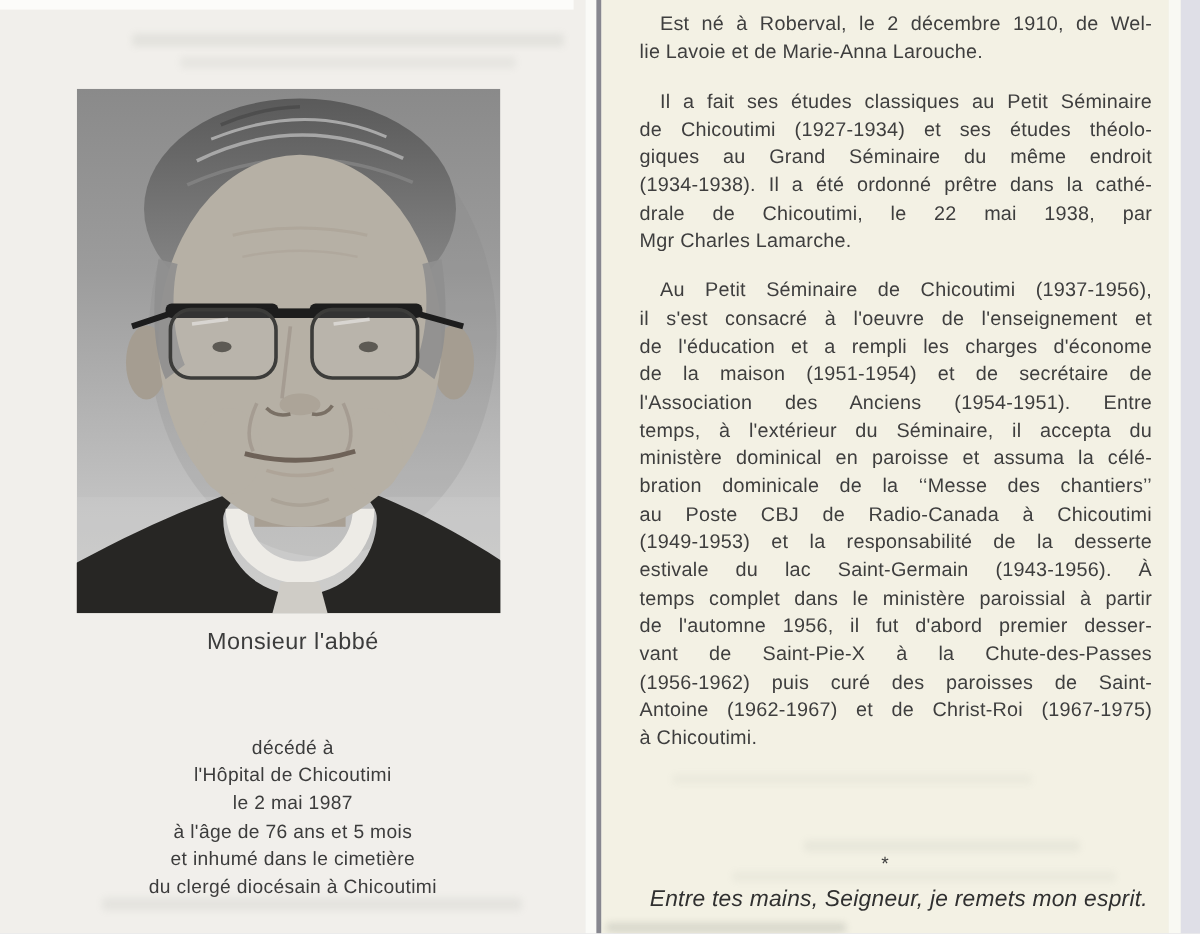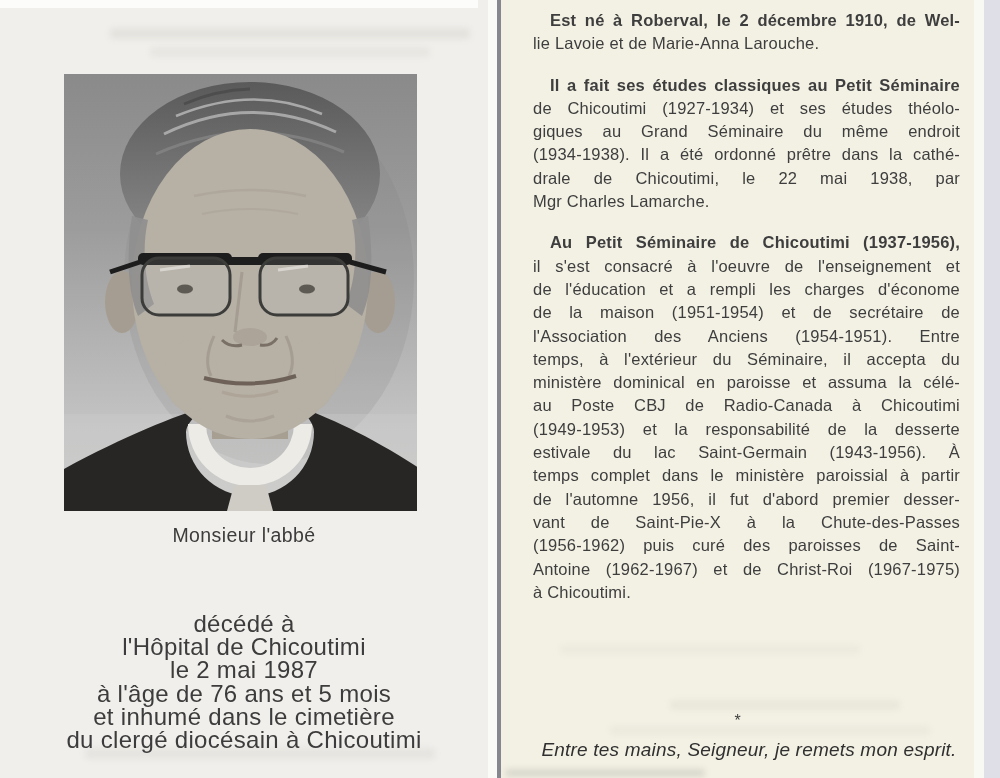--- a/index.html
+++ b/index.html
@@ -36,31 +36,31 @@
     left:0; top:524px; width:488px; text-align:center;
     font-size:19.5px; letter-spacing:.4px; color:#3c3c3c;
   }
   .name {
     left:0; top:551px; width:488px; text-align:center;
     font-family:"DejaVu Serif", serif; font-style:italic;
     font-size:33px; letter-spacing:1.5px; color:#55504b;
   }
   .death-info {
     left:0; top:612px; width:488px; text-align:center;
-    font-size:24px; line-height:23.2px; letter-spacing:.3px; color:#3c3c3c;
+    font-size:16px; line-height:23.2px; letter-spacing:.3px; color:#3c3c3c;
   }
 
   
   .bio {
     left:533px; top:9px; width:427px;
     font-size:16.5px; line-height:23.3px; color:#3e3e3e; letter-spacing:.2px;
   }
   .para + .para { margin-top:18px; }
   .para .line.jl { text-align:justify; text-align-last:justify; }
-  .para .line.indent { text-indent:17px;font-weight:bold; }
+  .para .line.indent { text-indent:17px; }
   .star {
     left:501px; top:712px; width:473px; text-align:center;
     font-size:16px; color:#3e3e3e;
   }
   .quote {
     left:501px; top:739px; width:496px; text-align:center;
     font-style:italic; font-size:19px; letter-spacing:.2px; color:#303030;
   }
 </style>
 </head>
@@ -180,20 +180,21 @@
         <div class="line">Mgr Charles Lamarche.</div>
       </div>
     <div class="para">
         <div class="line jl indent">Au Petit Séminaire de Chicoutimi (1937-1956),</div>
         <div class="line jl">il s'est consacré à l'oeuvre de l'enseignement et</div>
         <div class="line jl">de l'éducation et a rempli les charges d'économe</div>
         <div class="line jl">de la maison (1951-1954) et de secrétaire de</div>
         <div class="line jl">l'Association des Anciens (1954-1951). Entre</div>
         <div class="line jl">temps, à l'extérieur du Séminaire, il accepta du</div>
         <div class="line jl">ministère dominical en paroisse et assuma la célé-</div>
+        <div class="line jl">bration dominicale de la ‘‘Messe des chantiers’’</div>
         <div class="line jl">au Poste CBJ de Radio-Canada à Chicoutimi</div>
         <div class="line jl">(1949-1953) et la responsabilité de la desserte</div>
         <div class="line jl">estivale du lac Saint-Germain (1943-1956). À</div>
         <div class="line jl">temps complet dans le ministère paroissial à partir</div>
         <div class="line jl">de l'automne 1956, il fut d'abord premier desser-</div>
         <div class="line jl">vant de Saint-Pie-X à la Chute-des-Passes</div>
         <div class="line jl">(1956-1962) puis curé des paroisses de Saint-</div>
         <div class="line jl">Antoine (1962-1967) et de Christ-Roi (1967-1975)</div>
         <div class="line">à Chicoutimi.</div>
       </div>

